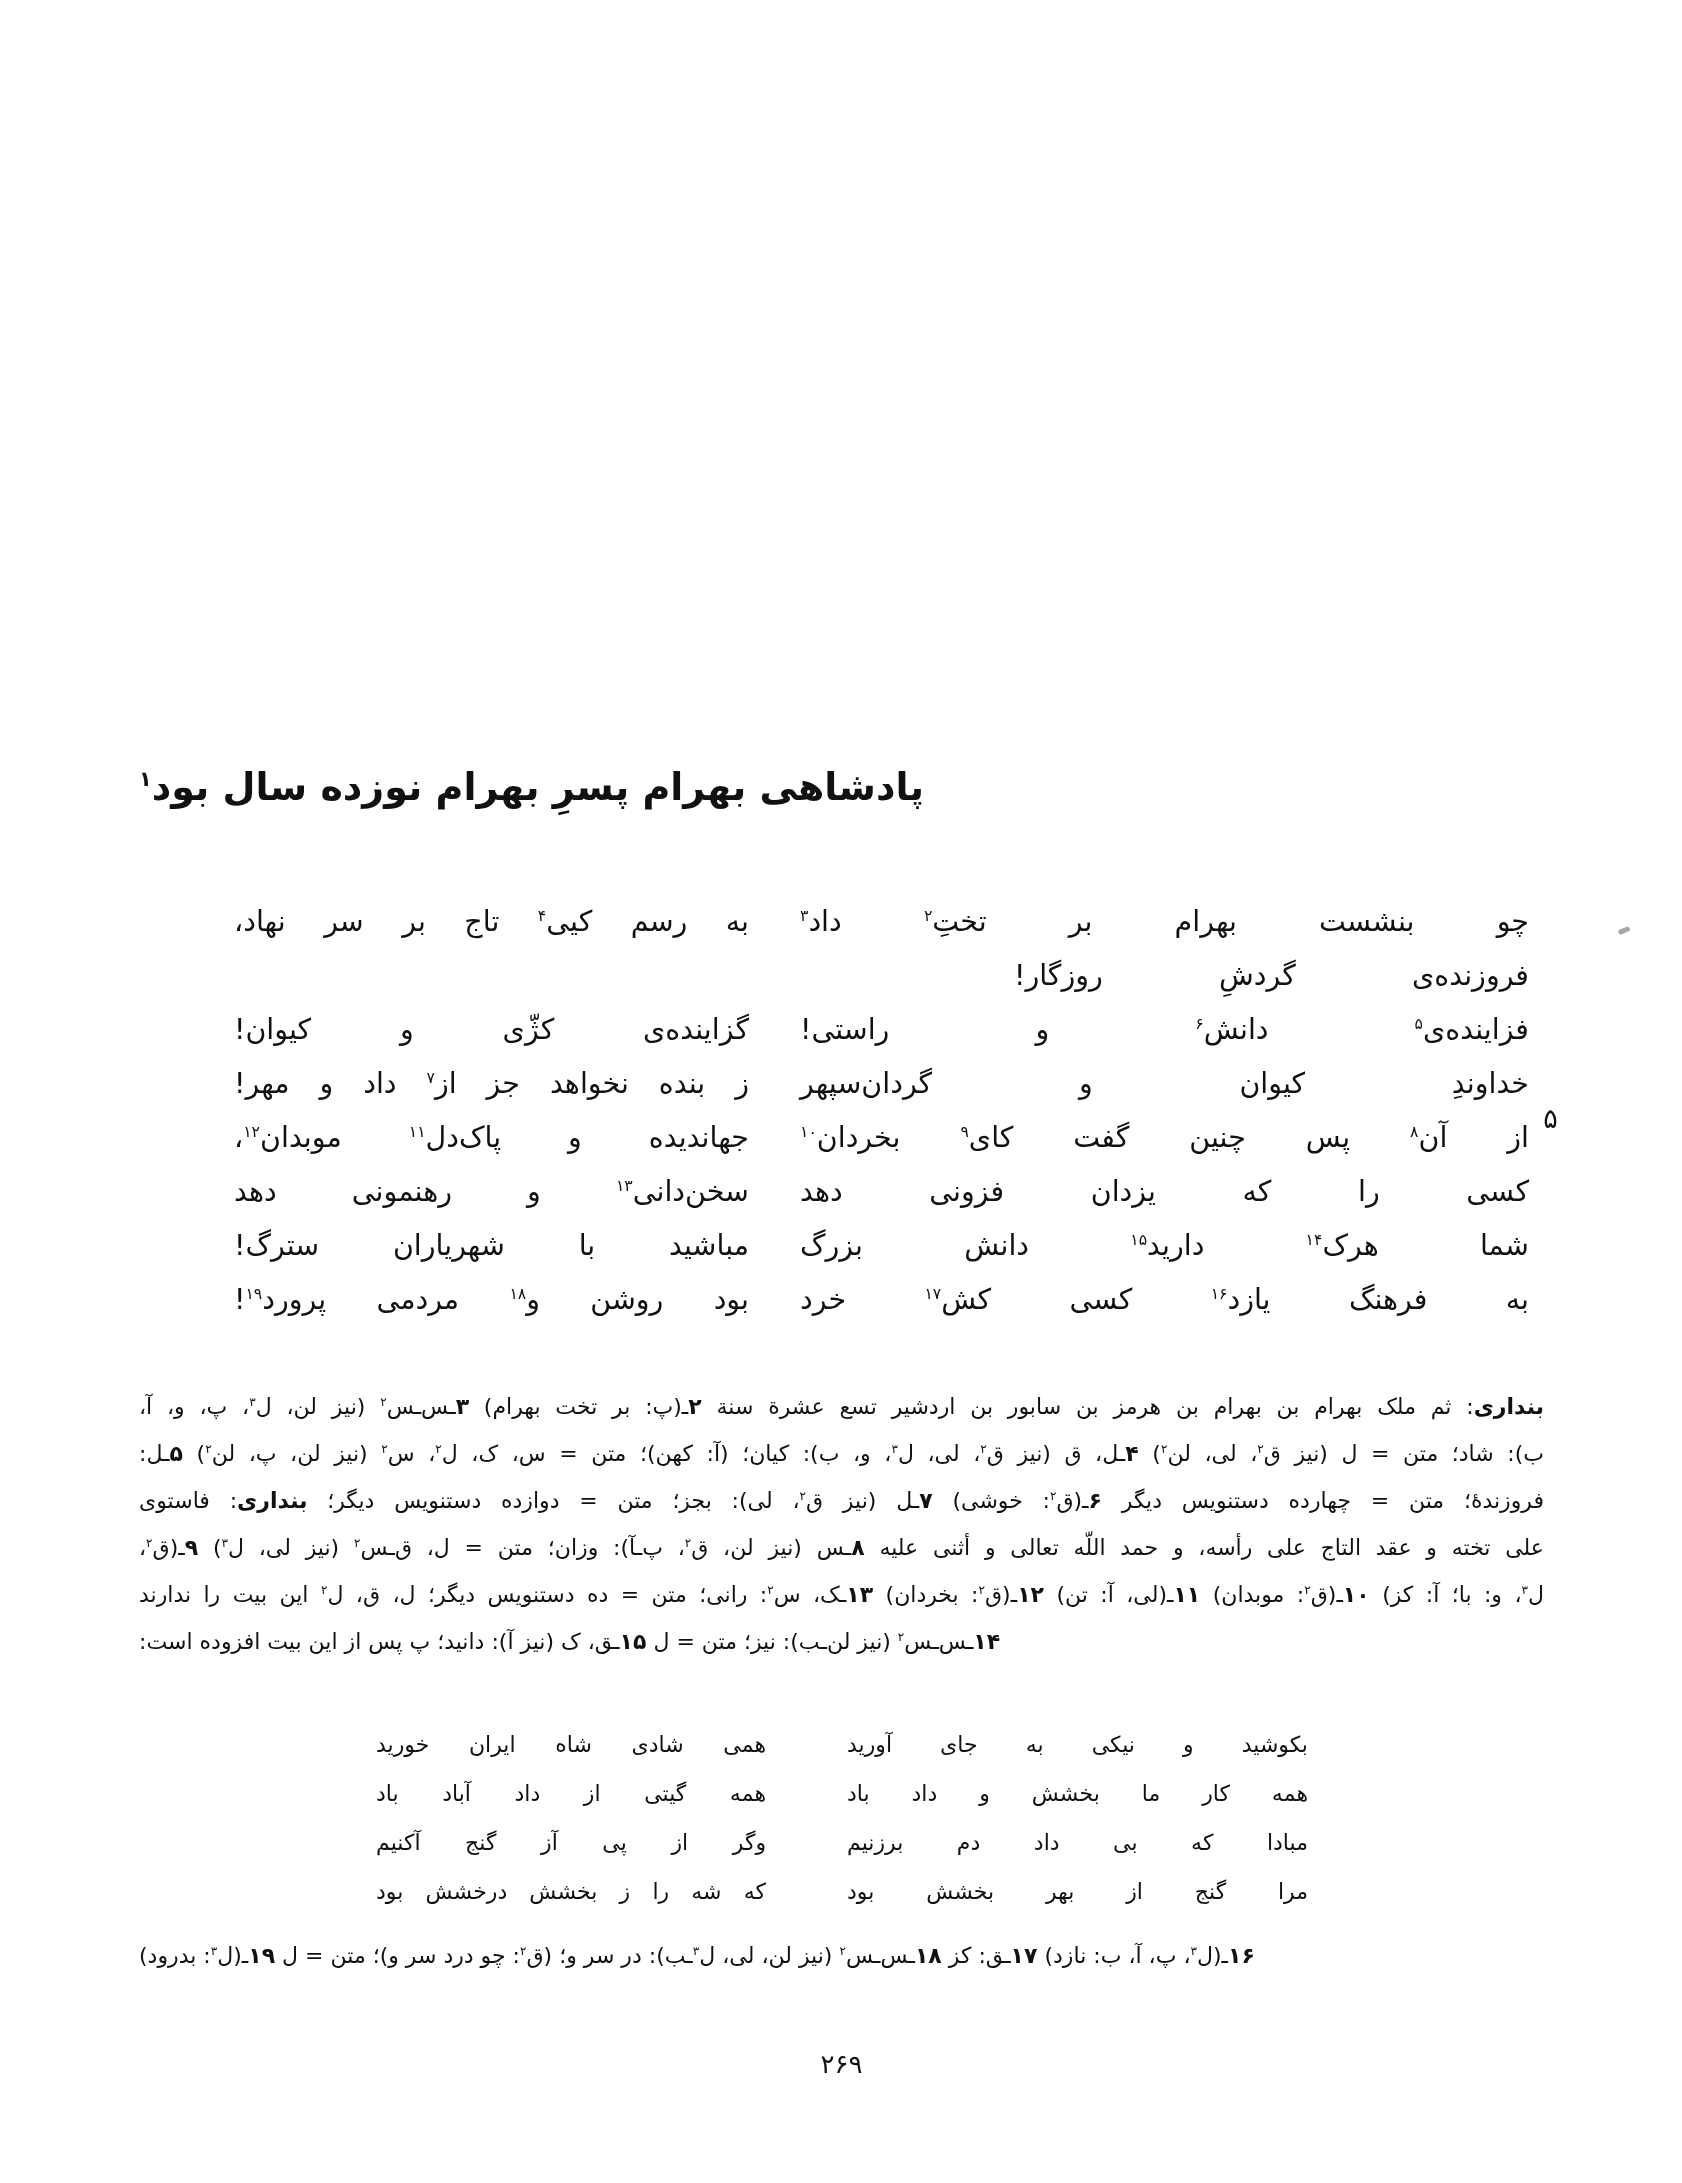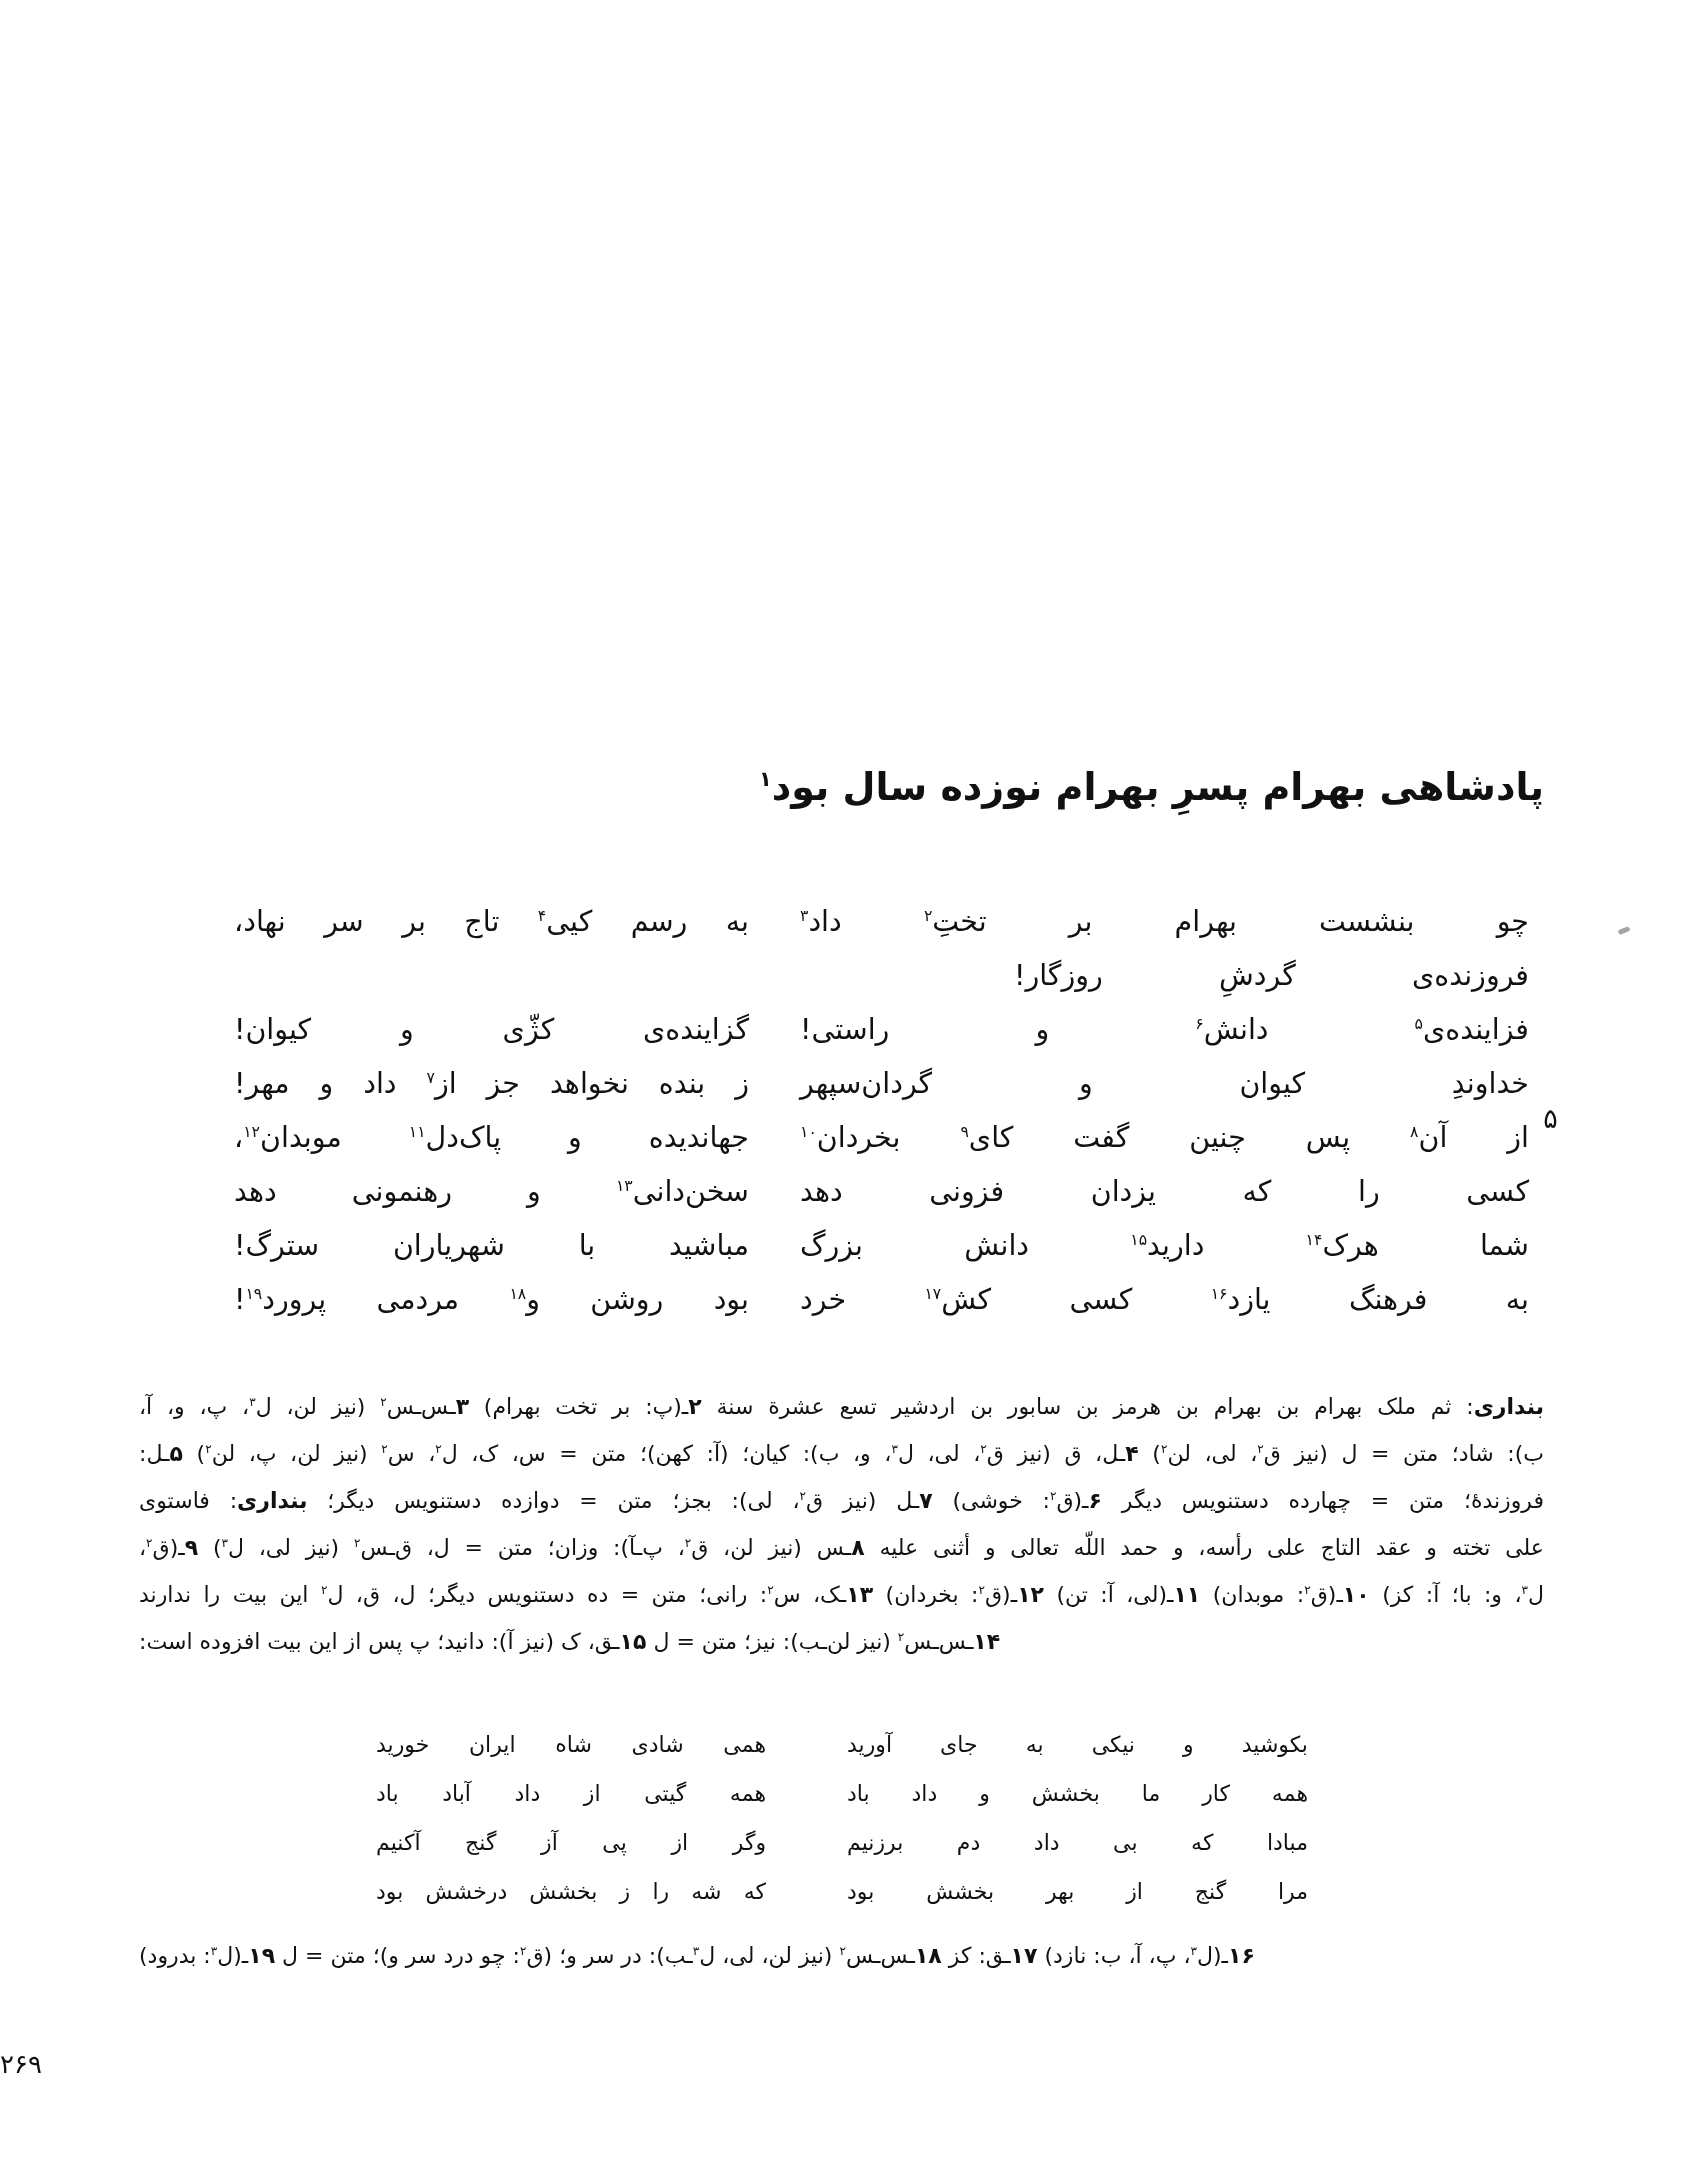--- a/index.html
+++ b/index.html
@@ -9,21 +9,21 @@
     background:#ffffff;
     color:#111;
     font-family:"DejaVu Sans",sans-serif;
     overflow:hidden;
   }
   sup{font-size:0.55em;vertical-align:super;line-height:0;}
   b{font-weight:bold;}
 
   .title{
     position:absolute;left:139px;top:765px;width:1405px;
-    direction:rtl;text-align:right;
+    direction:rtl;text-align:left;
     font-size:38px;font-weight:bold;line-height:1.2;
   }
 
   .poem{position:absolute;left:234px;top:875px;width:1295px;direction:rtl;}
   .prow{display:flex;column-gap:51px;height:54px;align-items:center;}
   .hem{font-size:28.5px;line-height:1.1;text-align:justify;text-align-last:justify;margin-top:40px;}
   .hem-r{width:729px;}
   .hem-l{width:515px;}
 
   .margin-num{
@@ -46,21 +46,21 @@
   .q-r{width:461px;}
   .q-l{width:390px;}
 
   .app-final{
     position:absolute;left:139px;top:1932px;width:1405px;direction:rtl;
     font-size:22px;line-height:47px;text-align:left;
   }
 
   .pageno{
     position:absolute;left:0;top:2044px;width:100%;
-    text-align:left;font-size:26px;line-height:41px;direction:rtl;
+    text-align:center;font-size:26px;line-height:41px;direction:rtl;
   }
 </style>
 </head>
 <body>
 
 <div class="page">
 
   <div class="title">پادشاهی بهرام پسرِ بهرام نوزده سال بود<sup>۱</sup></div>
 
   <div class="artifact"></div>

